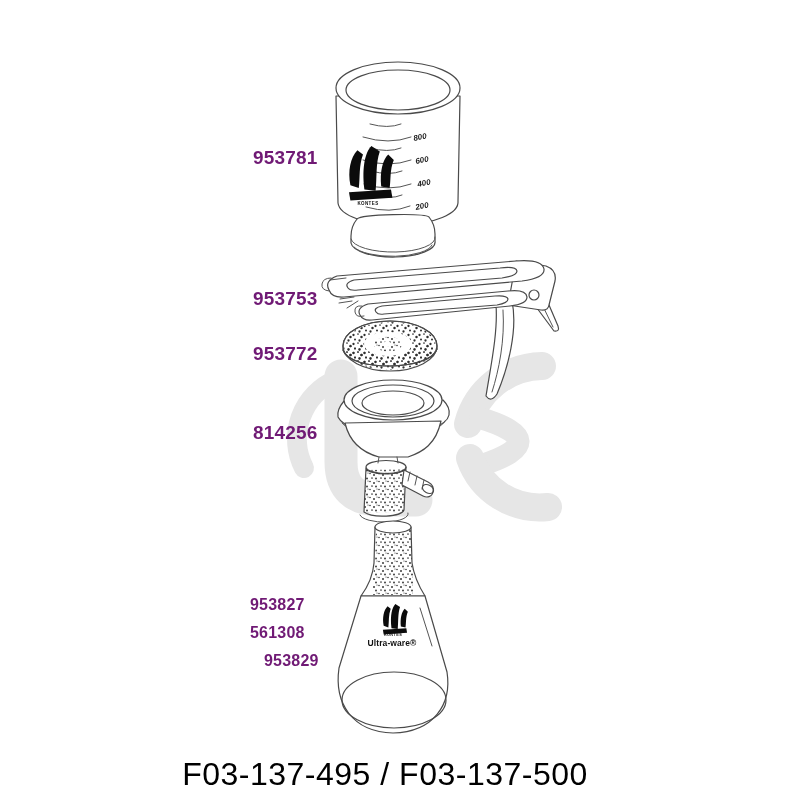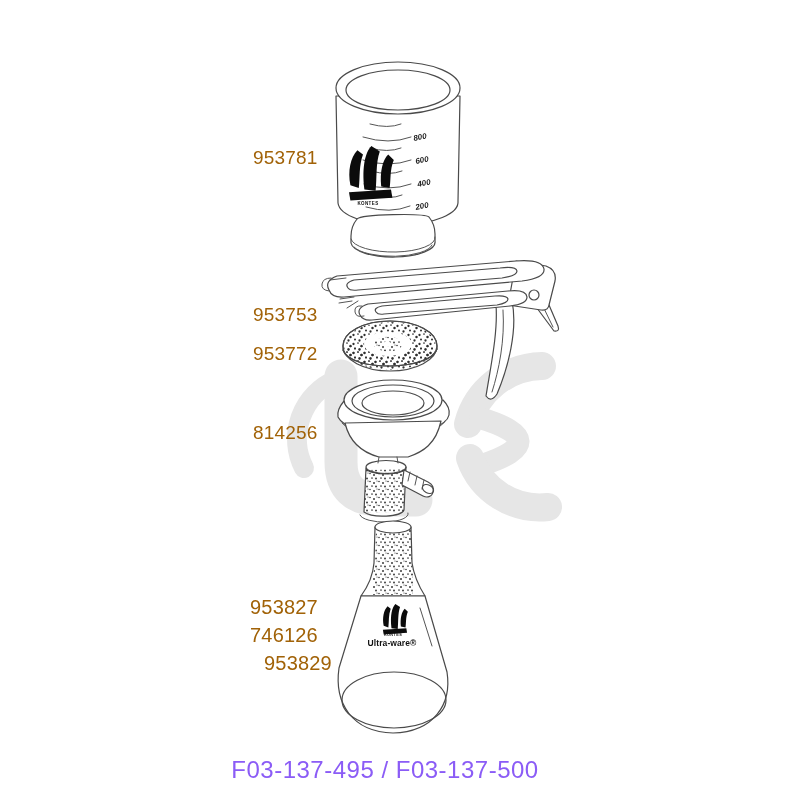--- a/index.html
+++ b/index.html
@@ -6,27 +6,27 @@
   .canvas{
     position:relative;width:800px;height:800px;background:#ffffff;overflow:hidden;
     font-family:"Liberation Sans","DejaVu Sans",sans-serif;
   }
   svg.art{position:absolute;left:0;top:0;}
   .ln{fill:none;stroke:#4a4a4a;stroke-width:1.2;stroke-linecap:round;stroke-linejoin:round;}
   .thin{fill:none;stroke:#555;stroke-width:1;stroke-linecap:round;}
   .wh{fill:#ffffff;stroke:#4a4a4a;stroke-width:1.2;stroke-linejoin:round;}
   .mark{fill:#0b0b0b;stroke:none;}
   .part-label{
-    position:absolute;font-size:19px;font-weight:400;color:#a16207;
+    position:absolute;font-size:19px;font-weight:700;color:#701a75;
     letter-spacing:0.2px;white-space:nowrap;
   }
-  .flask-label{font-size:20px;}
+  .flask-label{font-size:16px;}
   .caption{
     position:absolute;left:85px;top:756px;width:600px;text-align:center;
-    font-size:24px;font-weight:400;color:#8b5cf6;letter-spacing:0.5px;white-space:nowrap;
+    font-size:32px;font-weight:400;color:#000000;letter-spacing:0.5px;white-space:nowrap;
   }
   text.grad{font-family:"Liberation Sans",sans-serif;font-size:8px;font-weight:700;font-style:italic;fill:#222;}
   text.brand-tiny{font-family:"Liberation Sans",sans-serif;font-size:4.5px;font-weight:700;fill:#111;letter-spacing:0.4px;text-anchor:middle;}
   text.ultraware{font-family:"Liberation Sans",sans-serif;font-size:8.5px;font-weight:700;fill:#111;text-anchor:middle;letter-spacing:0.1px;}
 </style>
 </head>
 <body>
 
 <div class="canvas">
 
@@ -170,22 +170,22 @@
 
       <g>
         <use href="#kontes-mark" class="mark" transform="translate(379,604) scale(0.78)"></use>
         <text class="brand-tiny" x="393" y="636" style="font-size:3.8px">KONTES</text>
         <text class="ultraware" x="392" y="646">Ultra-ware®</text>
       </g>
     </g>
   </svg>
 
   <div class="part-label" style="left:253px;top:147px;">953781</div>
-  <div class="part-label" style="left:253px;top:304px;">953753</div>
+  <div class="part-label" style="left:253px;top:288px;">953753</div>
   <div class="part-label" style="left:253px;top:343px;">953772</div>
   <div class="part-label" style="left:253px;top:422px;">814256</div>
   <div class="part-label flask-label" style="left:250px;top:596px;">953827</div>
-  <div class="part-label flask-label" style="left:250px;top:624px;">746126</div>
+  <div class="part-label flask-label" style="left:250px;top:624px;">561308</div>
   <div class="part-label flask-label" style="left:264px;top:652px;">953829</div>
 
   <div class="caption">F03-137-495 / F03-137-500</div>
 
 </div>
 
 </body></html>

